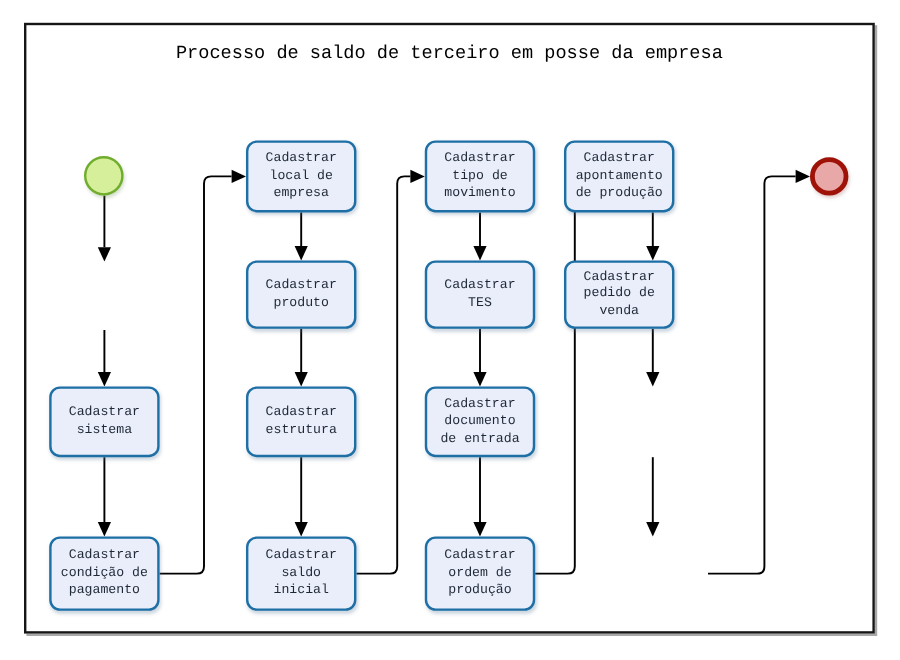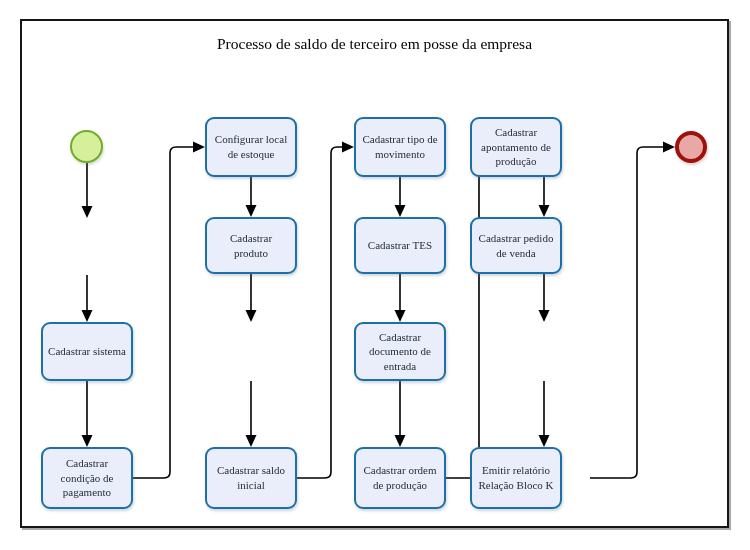--- a/index.html
+++ b/index.html
@@ -1,18 +1,18 @@
 <!DOCTYPE html>
 <html style="--task-fill: #e9eefa; --task-border: #1d6fa5; --task-text: #1f2836; --start-fill: #d6ef9b; --start-border: #70ad2d; --end-fill: #e9a8a8; --end-border: #9e1207; --connector: #000000; --frame-border: #161616; --background: #ffffff;"><head>
 <meta charset="utf-8">
 <style>
   html,body{margin:0;padding:0;background:#fff;}
   .canvas{
     position:relative;width:750px;height:550px;background:#fff;overflow:hidden;
-    font-family:Liberation Serif, serif;
+    font-family:Liberation Mono, monospace;
   }
   .frame{
     position:absolute;left:20px;top:19px;width:709px;height:509px;
     box-sizing:border-box;border:2px solid #161616;background:#fff;
     box-shadow:2px 2px 0 #a8a8a8;
   }
   .title{
     position:absolute;left:20px;top:33px;width:709px;text-align:center;
     font-size:15.5px;line-height:1.45;color:#000;font-weight:400;
   }
@@ -112,25 +112,25 @@
       <polygon class="head" points="663,141.5 663,152.5 675,147"></polygon>
     </g>
   </svg>
 
   <div class="event start"></div>
   <div class="event end"></div>
 
   <div class="task c1 r3">Cadastrar sistema</div>
   <div class="task c1 r4">Cadastrar condição de pagamento</div>
 
-  <div class="task c2 r1">Configurar local de estoque</div>
+  <div class="task c2 r1">Cadastrar local de empresa</div>
   <div class="task c2 r2">Cadastrar produto</div>
+  <div class="task c2 r3">Cadastrar estrutura</div>
   <div class="task c2 r4">Cadastrar saldo inicial</div>
 
   <div class="task c3 r2">Cadastrar TES</div>
   <div class="task c3 r1">Cadastrar tipo de movimento</div>
   <div class="task c3 r3">Cadastrar documento de entrada</div>
   <div class="task c3 r4">Cadastrar ordem de produção</div>
 
   <div class="task c4 r1">Cadastrar apontamento de produção</div>
   <div class="task c4 r2">Cadastrar pedido de venda</div>
-  <div class="task c4 r4">Emitir relatório Relação Bloco K</div>
 </div>
 
 </body></html>

